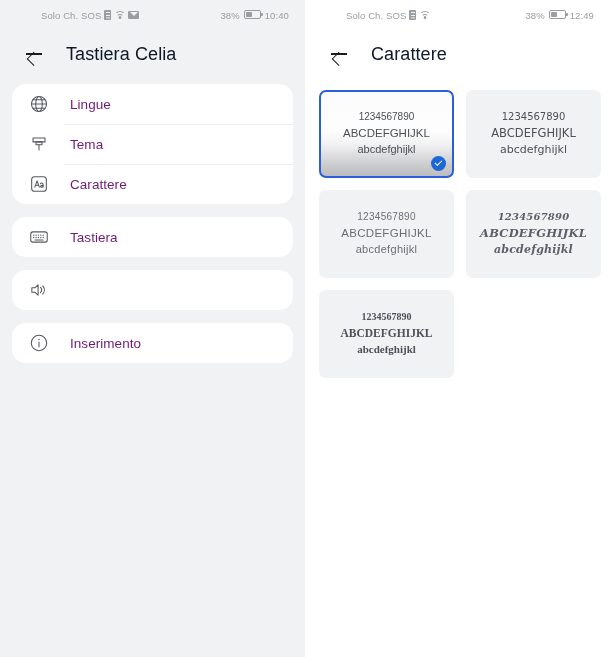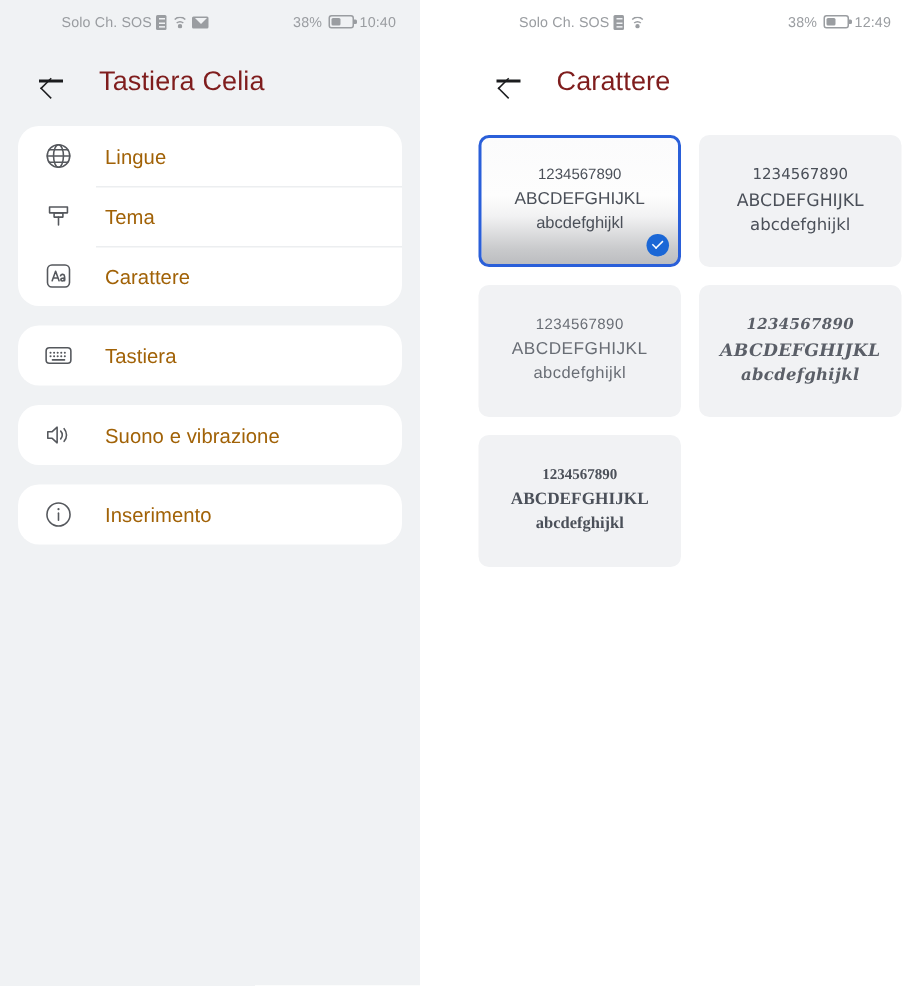--- a/index.html
+++ b/index.html
@@ -2,21 +2,21 @@
 <html><head>
 <meta charset="utf-8">
 <style>
   * { box-sizing: border-box; margin: 0; padding: 0; }
   html, body {
     width: 610px; height: 657px;
     font-family: "Liberation Sans", sans-serif;
     background: #ffffff;
     overflow: hidden;
   }
-  .screens { display: flex; width: 610px; height: 657px; gap: 25px; }
+  .screens { display: flex; width: 610px; height: 657px; }
 
   
   .panel { position: relative; height: 657px; }
   .panel-left  { width: 305px; background: #f0f2f4; }
   .panel-right { width: 305px; background: #ffffff; }
 
   
   .statusbar {
     height: 30px;
     display: flex; align-items: center;
@@ -39,29 +39,29 @@
   .ic-mail::after { content:""; position:absolute; left:0.4px; top:0.2px; width:0; height:0; border-left:4.6px solid transparent; border-right:4.6px solid transparent; border-top:4.2px solid #f0f2f4; }
   .ic-batt { width: 17px; height: 9px; border: 1.2px solid #9a9da1; border-radius: 2px; position: relative; display:flex; align-items:center; }
   .ic-batt::after { content:""; position:absolute; right:-3px; top:2.3px; width:1.6px; height:3.4px; background:#9a9da1; border-radius:0 1px 1px 0; }
   .ic-batt .fill { width: 38%; height: 5px; background: #9a9da1; margin-left: 1.4px; border-radius: 1px; }
 
   
   .titlebar { display: flex; align-items: center; height: 48px; padding: 0 0 0 24px; }
   .back-arrow { width: 20px; height: 20px; position: relative; cursor: pointer; flex: none; }
   .back-arrow::before { content:""; position:absolute; left:2px; top:9.2px; width:16px; height:1.6px; background:#1b1c1e; }
   .back-arrow::after  { content:""; position:absolute; left:2.5px; top:5.2px; width:8.6px; height:8.6px; border-left:1.6px solid #1b1c1e; border-bottom:1.6px solid #1b1c1e; transform: rotate(45deg); transform-origin: left bottom; }
-  .page-title { font-size: 18px; color: #7f1d1d; margin-left: 22px; font-weight: 400; letter-spacing: .1px; }
+  .page-title { font-size: 18px; color: #0f172a; margin-left: 22px; font-weight: 400; letter-spacing: .1px; }
 
   
   .groups { padding: 6px 12px 0 12px; }
   .group { background: #ffffff; border-radius: 14px; margin-bottom: 13px; overflow: hidden; }
   .row { display: flex; align-items: center; height: 40px; padding: 0 16px; position: relative; cursor: pointer; }
   .row + .row::before { content:""; position:absolute; left: 52px; right:0; top:0; height:1px; background:#eceef0; }
   .row-icon { width: 22px; height: 22px; flex: none; position: relative; color:#4a4d52; }
-  .row-label { font-size: 13.5px; color: #a16207; margin-left: 20px; letter-spacing: .05px; }
+  .row-label { font-size: 13.5px; color: #701a75; margin-left: 20px; letter-spacing: .05px; }
 
   
   .gl { position:absolute; inset:0; }
   svg.gl { width:22px; height:22px; stroke:#55585d; fill:none; stroke-width:1.15; stroke-linecap:round; stroke-linejoin:round; }
 
   
   .font-grid {
     display: grid;
     grid-template-columns: 135px 135px;
     gap: 12px 12px;
@@ -189,21 +189,20 @@
 
       <div class="group">
         <div class="row">
           <span class="row-icon">
             <svg class="gl" viewBox="0 0 24 24">
                 <path d="M4.2 9.6h3.2L11 6.3v11.4L7.4 14.4H4.2z"></path>
                 <path d="M13.6 9.2a4 4 0 0 1 0 5.6"></path>
                 <path d="M16.1 7.4a7 7 0 0 1 0 9.2"></path>
               </svg>
           </span>
-          <span class="row-label">Suono e vibrazione</span>
         </div>
       </div>
 
       <div class="group">
         <div class="row">
           <span class="row-icon">
             <svg class="gl" viewBox="0 0 24 24">
                 <circle cx="12" cy="12" r="8.4"></circle>
                 <path d="M12 11v5.2"></path>
                 <path d="M12 8.1h.01" stroke-width="1.6"></path>

